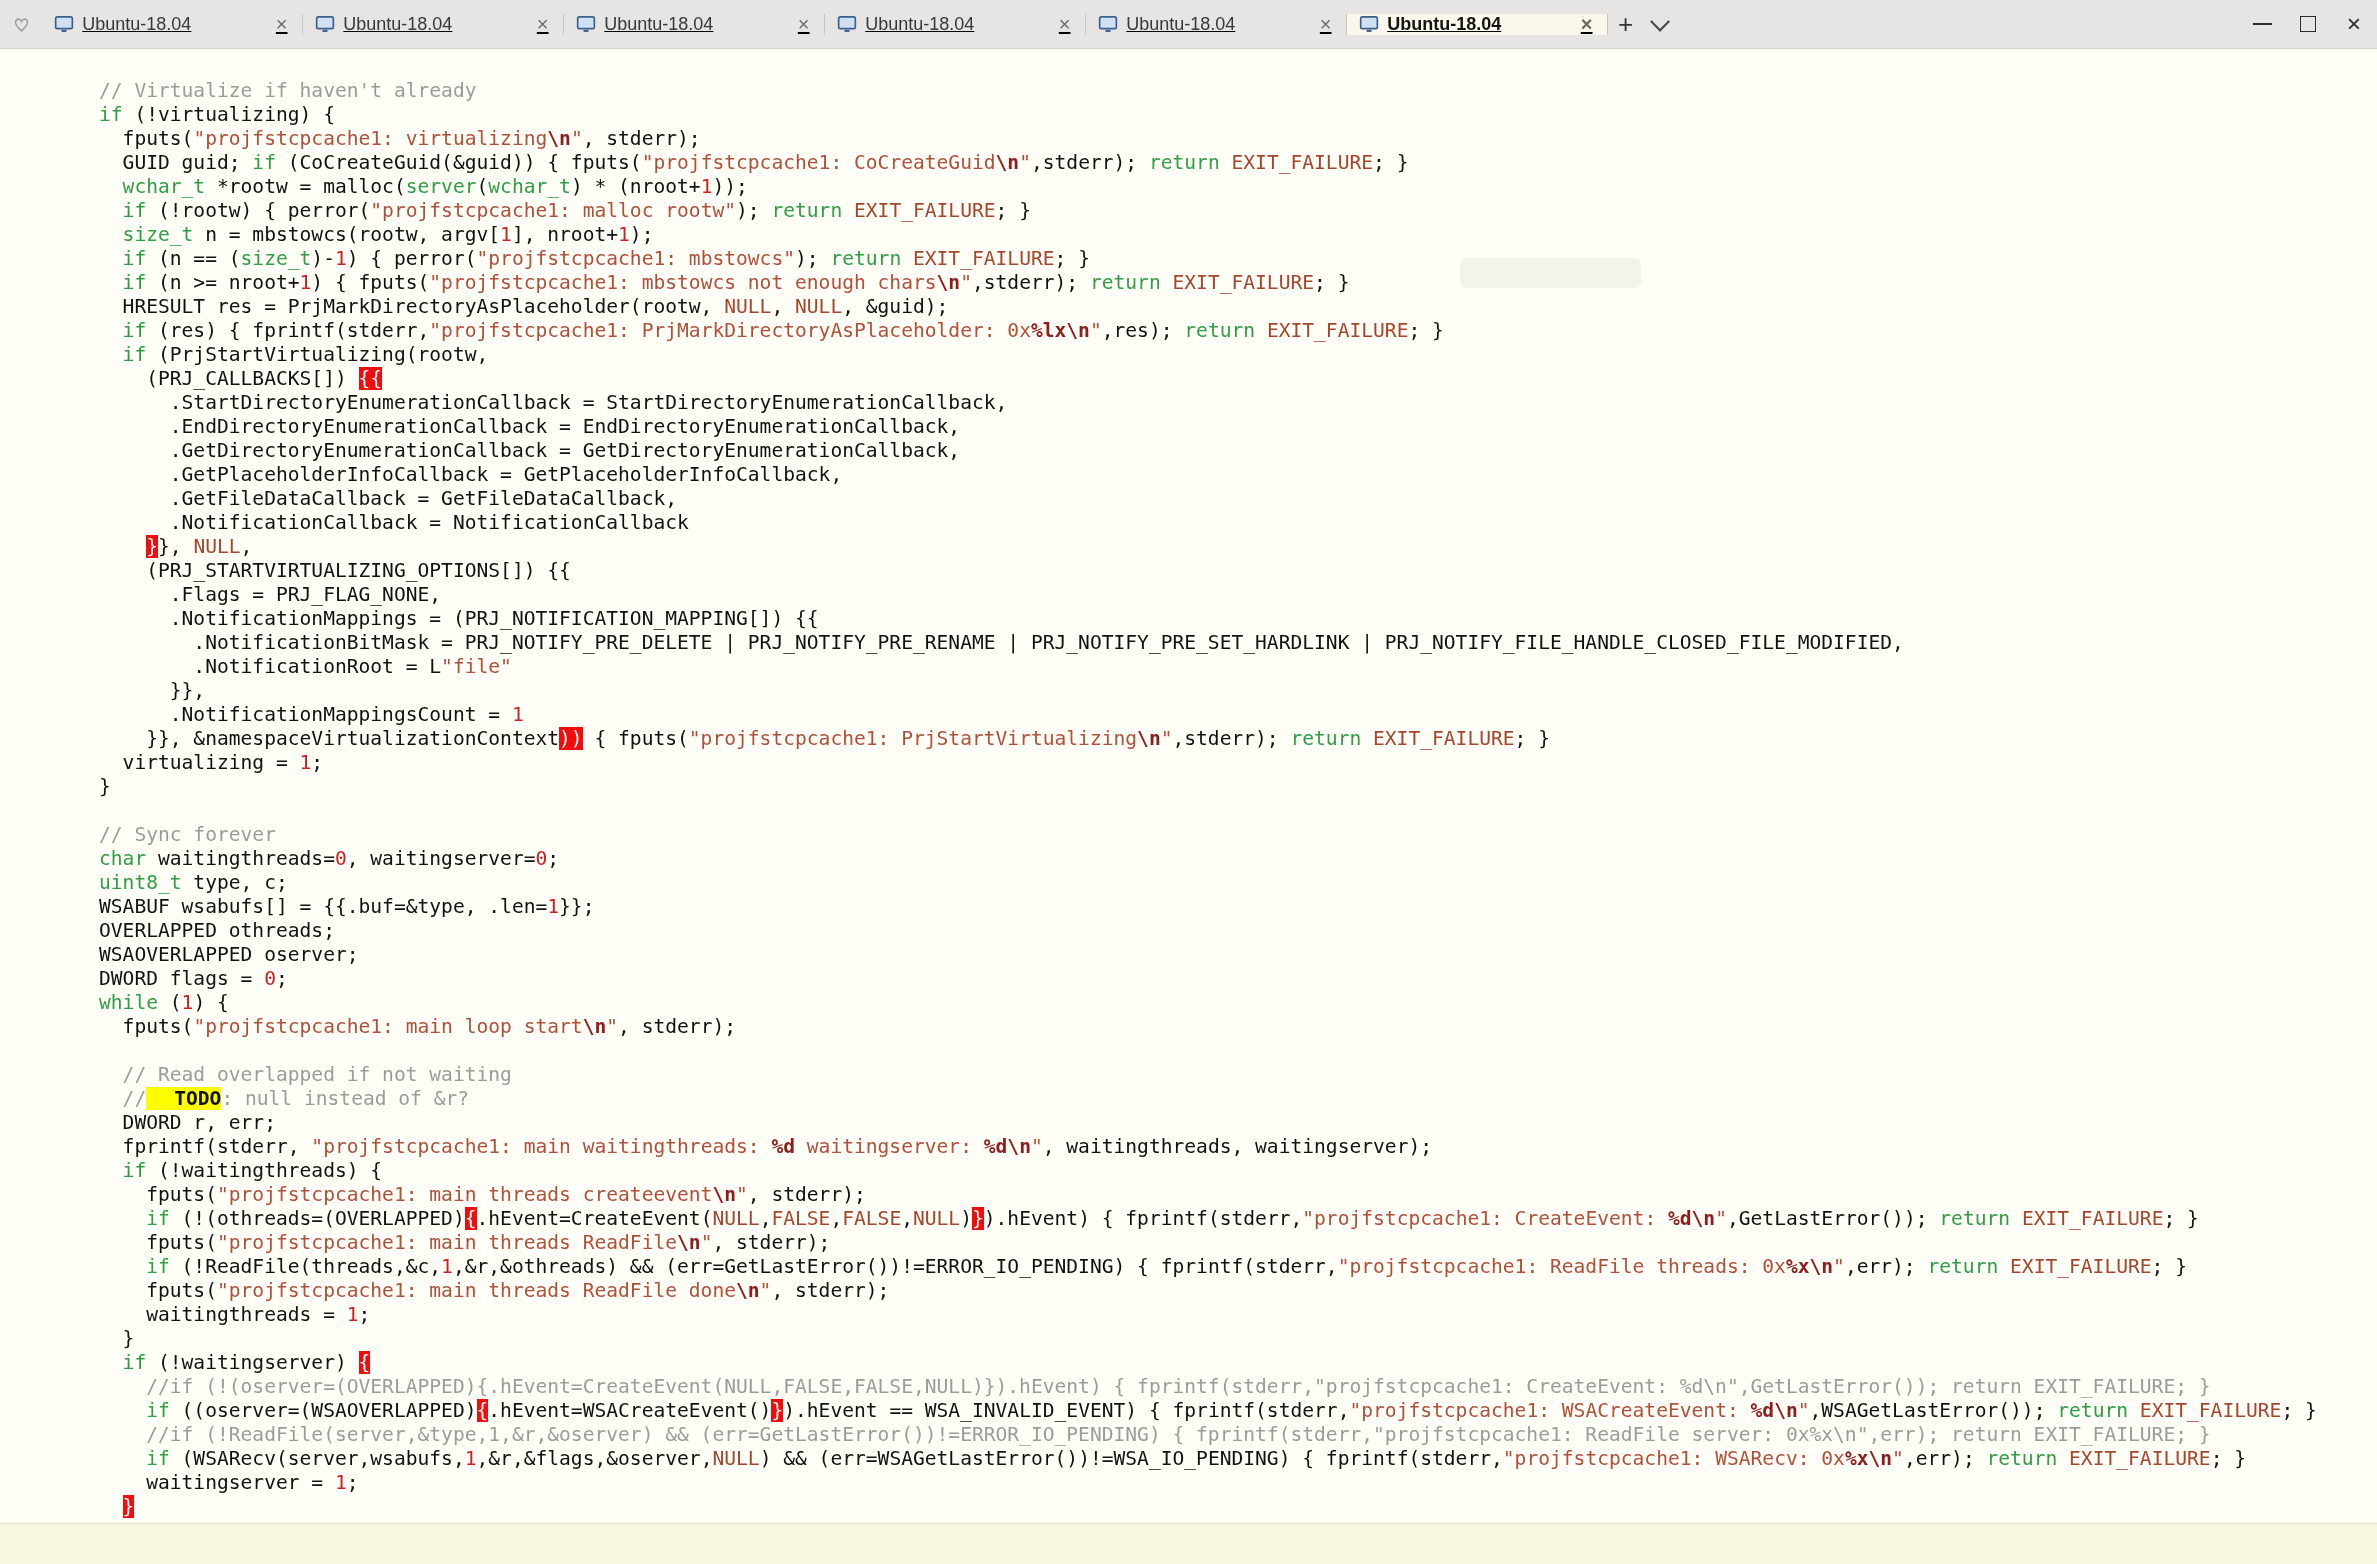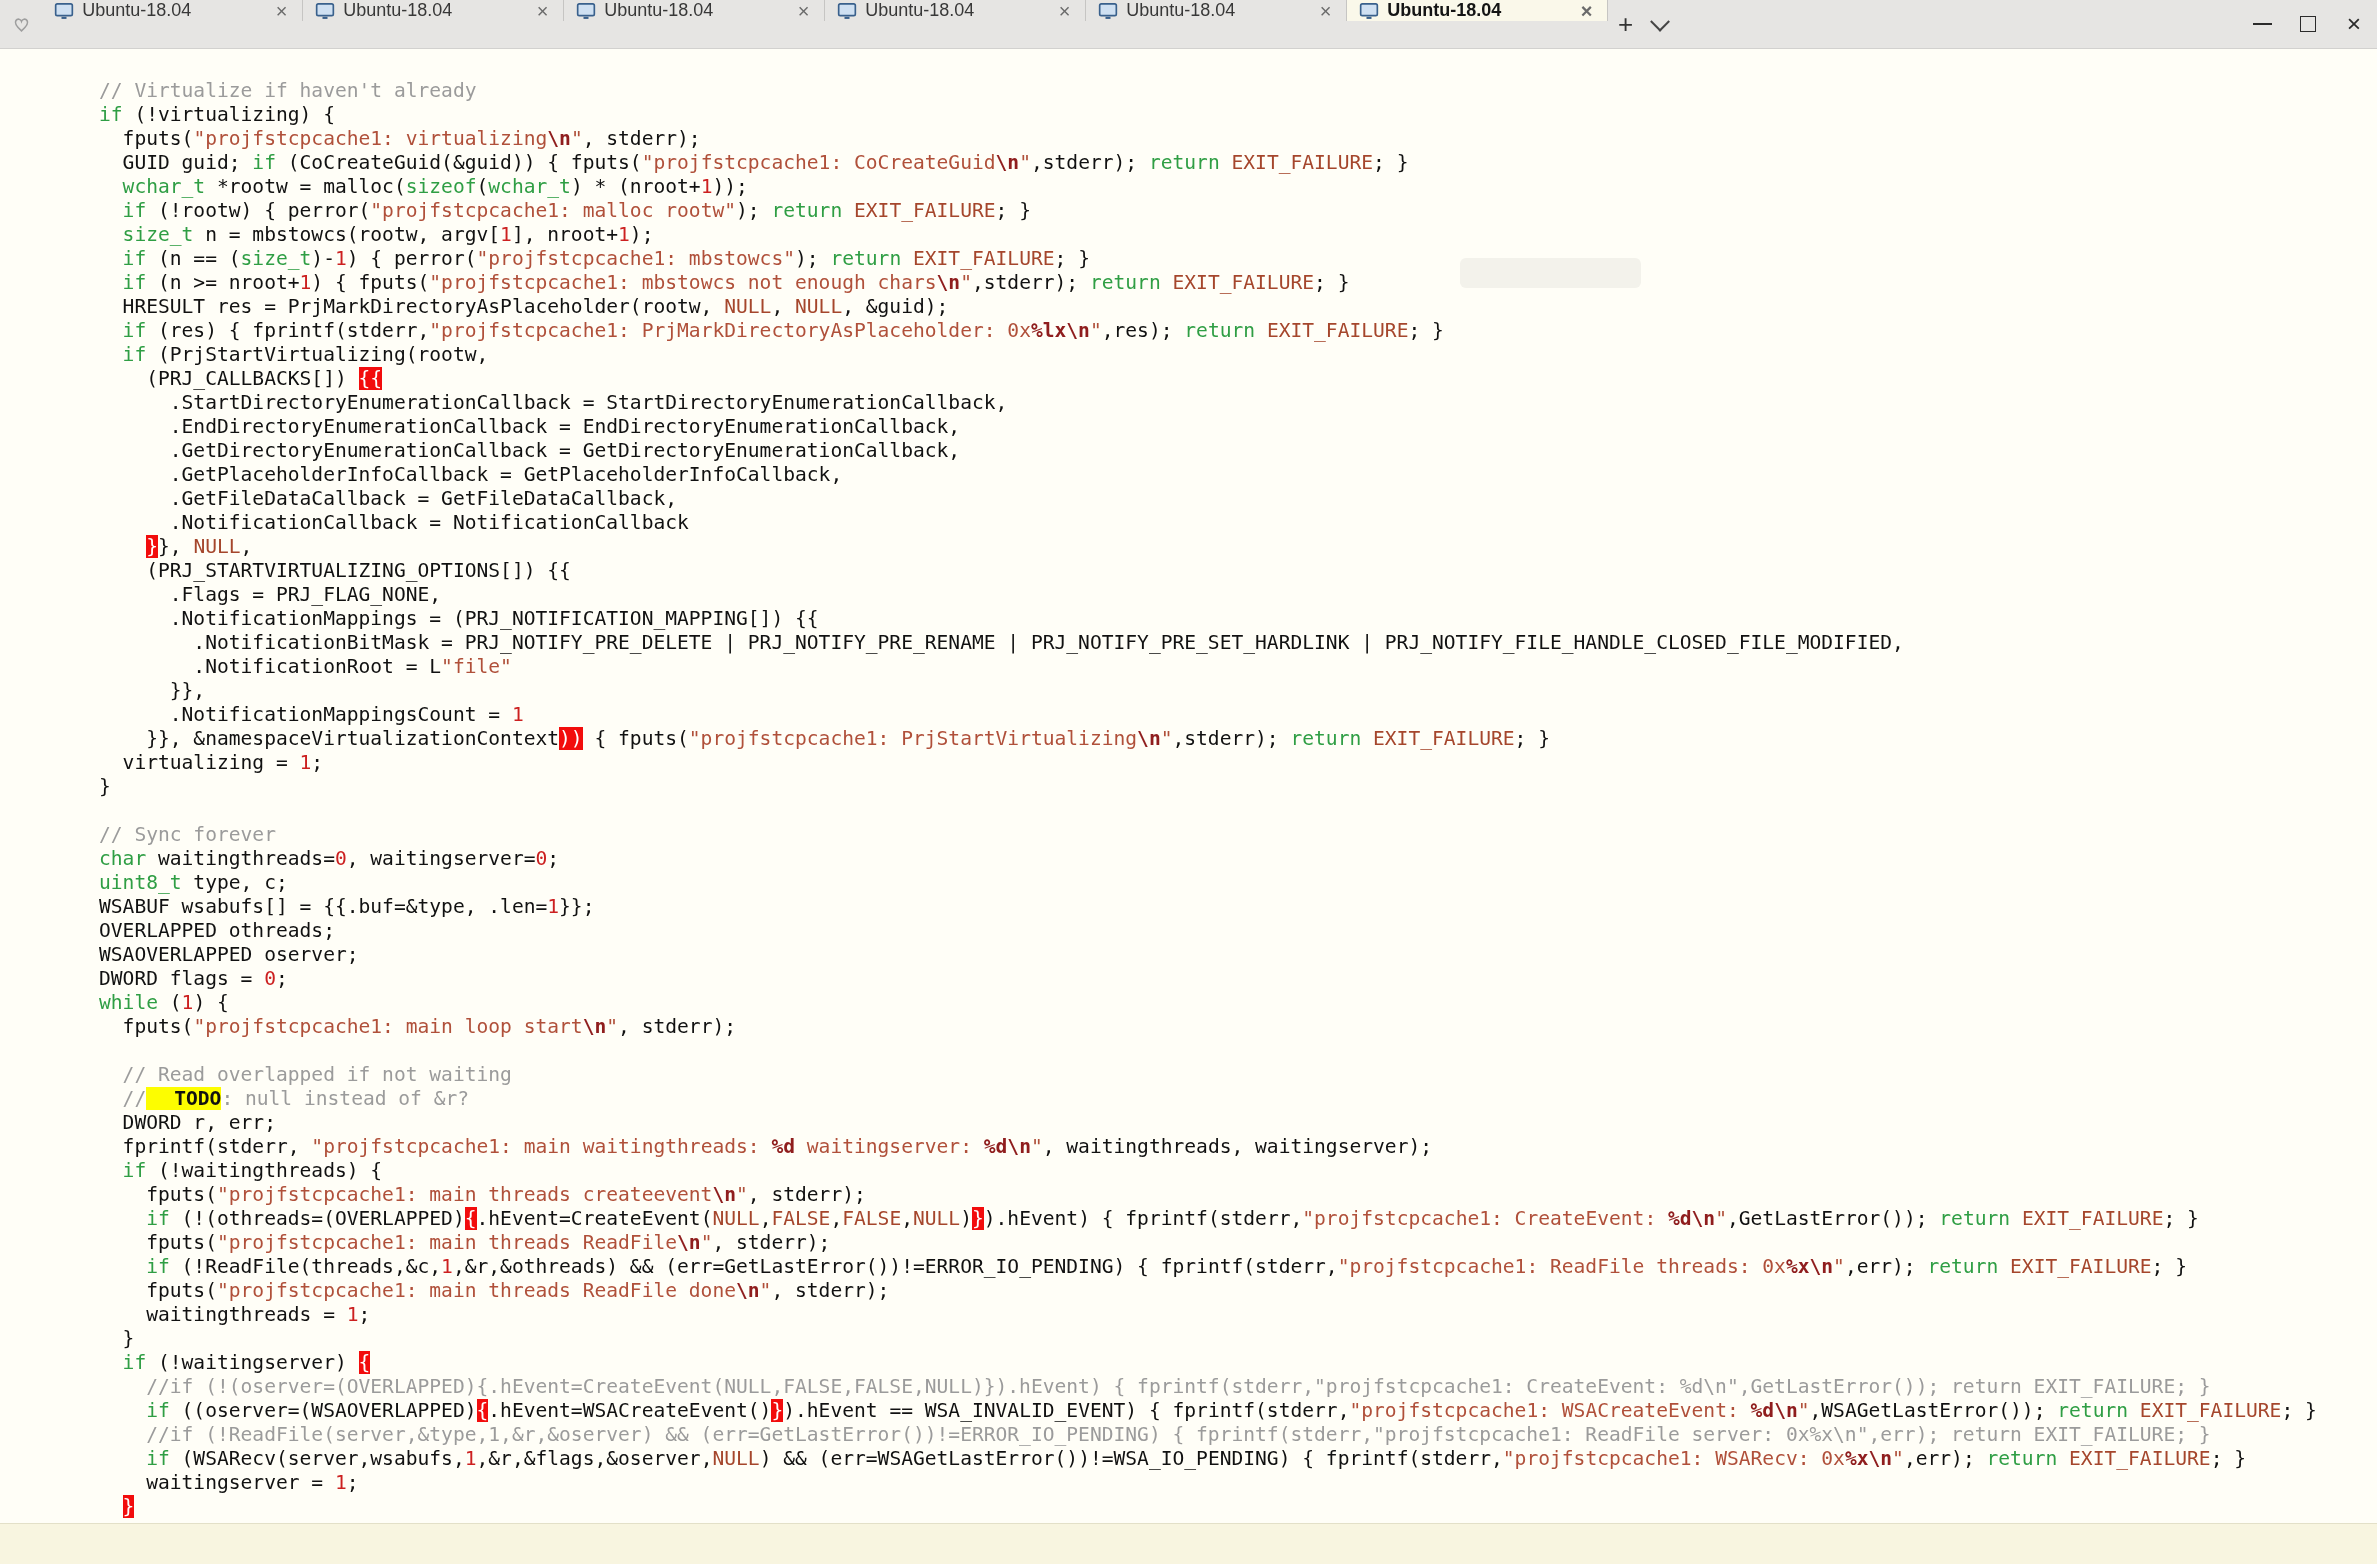--- a/index.html
+++ b/index.html
@@ -2,21 +2,21 @@
 <html style="--editor_bg: #fffef7; --titlebar_bg: #e6e5e3; --tab_active_bg: #faf8ea; --statusbar_bg: #f8f5e0; --text: #111111; --keyword: #2f9e44; --comment: #9b9b9b; --string: #b0503a; --escape: #8f1d1d; --number: #cc2020; --constant: #a5462c; --error_bg: #f20c0c; --error_fg: #ffffff; --todo_bg: #fdfd00; --tab_text: #383838; --separator: #c6c5c3;font-size:11.6px"><head>
 <meta charset="utf-8">
 <style>
   html,body{margin:0;padding:0;width:2377px;height:1565px;overflow:hidden;}
   body{background:var(--editor_bg,#fffef7);font-family:"Liberation Sans",sans-serif;}
   .window{position:absolute;inset:0;}
 
   
   .titlebar{position:absolute;left:0;top:0;right:0;height:49px;background:var(--titlebar_bg,#e6e5e3);display:flex;align-items:stretch;border-bottom:0.7px solid #d2d1cf;box-sizing:border-box;}
   .app-icon-zone{width:42px;display:flex;align-items:center;justify-content:center;flex:0 0 auto;}
-  .tabs{display:flex;align-items:flex-start;flex:0 0 auto;}
+  .tabs{display:flex;align-items:center;flex:0 0 auto;text-decoration:underline;}
   .tab{width:261px;box-sizing:border-box;display:flex;align-items:center;gap:8.7px;padding:0 11.6px;border-right:0.7px solid var(--separator,#c6c5c3);font-size:18px;color:var(--tab_text,#383838);cursor:default;}
   .tab.active{background:var(--tab_active_bg,#faf8ea);font-weight:bold;color:#141414;}
   .tab-icon{width:20px;height:20px;flex:0 0 auto;display:flex;align-items:center;justify-content:center;}
   .tab-icon svg{width:20px;height:20px;}
   .tab-label{flex:1 1 auto;white-space:nowrap;overflow:hidden;}
   .tab-close{flex:0 0 auto;font-size:20px;color:#6b6b6b;line-height:1;padding:0 2.9px;}
   .newtab{width:35px;display:flex;align-items:center;justify-content:center;font-size:26px;color:#333;}
   .tabmenu{width:38px;display:flex;align-items:center;justify-content:center;}
   .chev{width:11.6px;height:11.6px;border-left:2.2px solid #444;border-bottom:2.2px solid #444;transform:rotate(-45deg) translateY(-2.9px);}
   .wincontrols{margin-left:auto;display:flex;align-items:stretch;}
@@ -130,21 +130,21 @@
           <span class="closex">×</span>
         </div>
     </div>
   </div>
 
   <div class="editor" id="code">
       <div class="cl"><span class="c">// Virtualize if haven't already</span></div>
       <div class="cl"><span class="k">if</span><span class="p"> (!virtualizing) {</span></div>
       <div class="cl"><span class="p">  fputs(</span><span class="s">"projfstcpcache1: virtualizing</span><span class="e">\n</span><span class="s">"</span><span class="p">, stderr);</span></div>
       <div class="cl"><span class="p">  GUID guid; </span><span class="k">if</span><span class="p"> (CoCreateGuid(&amp;guid)) { fputs(</span><span class="s">"projfstcpcache1: CoCreateGuid</span><span class="e">\n</span><span class="s">"</span><span class="p">,stderr); </span><span class="k">return</span><span class="p"> </span><span class="x">EXIT_FAILURE</span><span class="p">; }</span></div>
-      <div class="cl"><span class="p">  </span><span class="k">wchar_t</span><span class="p"> *rootw = malloc(</span><span class="k">sizeof</span><span class="p">(</span><span class="k">wchar_t</span><span class="p">) * (nroot+</span><span class="n">1</span><span class="p">));</span></div>
+      <div class="cl"><span class="p">  </span><span class="k">wchar_t</span><span class="p"> *rootw = malloc(</span><span class="k">server</span><span class="p">(</span><span class="k">wchar_t</span><span class="p">) * (nroot+</span><span class="n">1</span><span class="p">));</span></div>
       <div class="cl"><span class="p">  </span><span class="k">if</span><span class="p"> (!rootw) { perror(</span><span class="s">"projfstcpcache1: malloc rootw"</span><span class="p">); </span><span class="k">return</span><span class="p"> </span><span class="x">EXIT_FAILURE</span><span class="p">; }</span></div>
       <div class="cl"><span class="p">  </span><span class="k">size_t</span><span class="p"> n = mbstowcs(rootw, argv[</span><span class="n">1</span><span class="p">], nroot+</span><span class="n">1</span><span class="p">);</span></div>
       <div class="cl"><span class="p">  </span><span class="k">if</span><span class="p"> (n == (</span><span class="k">size_t</span><span class="p">)-</span><span class="n">1</span><span class="p">) { perror(</span><span class="s">"projfstcpcache1: mbstowcs"</span><span class="p">); </span><span class="k">return</span><span class="p"> </span><span class="x">EXIT_FAILURE</span><span class="p">; }</span></div>
       <div class="cl"><span class="p">  </span><span class="k">if</span><span class="p"> (n &gt;= nroot+</span><span class="n">1</span><span class="p">) { fputs(</span><span class="s">"projfstcpcache1: mbstowcs not enough chars</span><span class="e">\n</span><span class="s">"</span><span class="p">,stderr); </span><span class="k">return</span><span class="p"> </span><span class="x">EXIT_FAILURE</span><span class="p">; }</span></div>
       <div class="cl"><span class="p">  HRESULT res = PrjMarkDirectoryAsPlaceholder(rootw, </span><span class="x">NULL</span><span class="p">, </span><span class="x">NULL</span><span class="p">, &amp;guid);</span></div>
       <div class="cl"><span class="p">  </span><span class="k">if</span><span class="p"> (res) { fprintf(stderr,</span><span class="s">"projfstcpcache1: PrjMarkDirectoryAsPlaceholder: 0x</span><span class="e">%lx\n</span><span class="s">"</span><span class="p">,res); </span><span class="k">return</span><span class="p"> </span><span class="x">EXIT_FAILURE</span><span class="p">; }</span></div>
       <div class="cl"><span class="p">  </span><span class="k">if</span><span class="p"> (PrjStartVirtualizing(rootw,</span></div>
       <div class="cl"><span class="p">    (PRJ_CALLBACKS[]) </span><span class="rb">{{</span></div>
       <div class="cl"><span class="p">      .StartDirectoryEnumerationCallback = StartDirectoryEnumerationCallback,</span></div>
       <div class="cl"><span class="p">      .EndDirectoryEnumerationCallback = EndDirectoryEnumerationCallback,</span></div>

